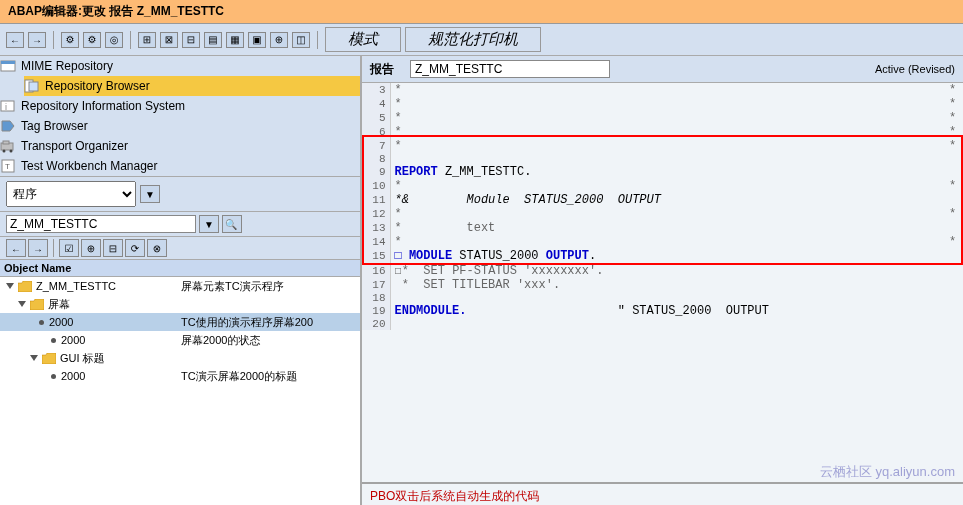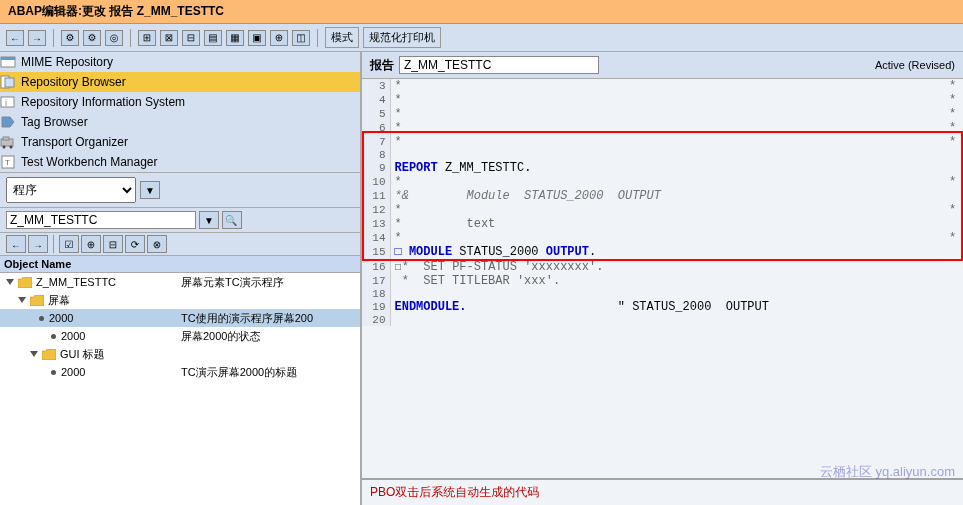--- a/index.html
+++ b/index.html
@@ -19,24 +19,25 @@
       background: #d4e0f0;
       padding: 3px 6px;
       display: flex;
       align-items: center;
       gap: 4px;
       border-bottom: 1px solid #aaa;
     }
     .toolbar-btn {
       background: #d4e0f0;
       border: 1px solid #999;
-      padding: 2px 5px;
-      font-size: 11px;
+      padding: 2px 22px;
+      font-size: 15px;
       cursor: pointer;
       white-space: nowrap;
+      font-style: italic;
     }
     .toolbar-separator {
       width: 1px;
       height: 18px;
       background: #999;
       margin: 0 3px;
     }
     .toolbar-icon {
       display: inline-block;
       width: 18px;
@@ -69,21 +70,21 @@
     
     .nav-item {
       display: flex;
       align-items: center;
       padding: 3px 0;
       font-size: 12px;
       cursor: pointer;
       gap: 5px;
       background: #d4e0f0;
     }
-    .nav-item.active { background: #f5c842; }
+    .nav-item.active { background: #f5c842; margin-left: 24px; }
 
     
     #controls-row {
       display: flex;
       align-items: center;
       padding: 4px 6px;
       gap: 4px;
       border-top: 1px solid #aaa;
       border-bottom: 1px solid #aaa;
     }
@@ -175,21 +176,21 @@
       background: #f0f4f8;
       overflow: hidden;
     }
 
     
     #report-header {
       display: flex;
       align-items: center;
       background: #d4e0f0;
       padding: 4px 8px;
-      gap: 1px;
+      gap: 12px;
       border-bottom: 1px solid #aaa;
       font-size: 12px;
     }
     #report-label {
       font-weight: bold;
       margin-right: 4px;
     }
     #report-name-input {
       font-size: 12px;
       padding: 1px 4px;
@@ -228,21 +229,21 @@
       user-select: none;
       background: #e8ecf4;
       font-size: 11px;
     }
     .line-content {
       padding-left: 6px;
     }
     .code-comment { color: #666; }
     .code-keyword { color: #0000cc; font-weight: bold; }
     .code-normal { color: #000; }
-    .code-italic { color: #737373; font-style: italic; }
+    .code-italic { color: #000000; font-style: italic; }
 
     #code-wrapper {
       position: relative;
     }
 
     
     #bottom-area {
       padding: 4px 8px;
       font-size: 12px;
       color: #c00000;

